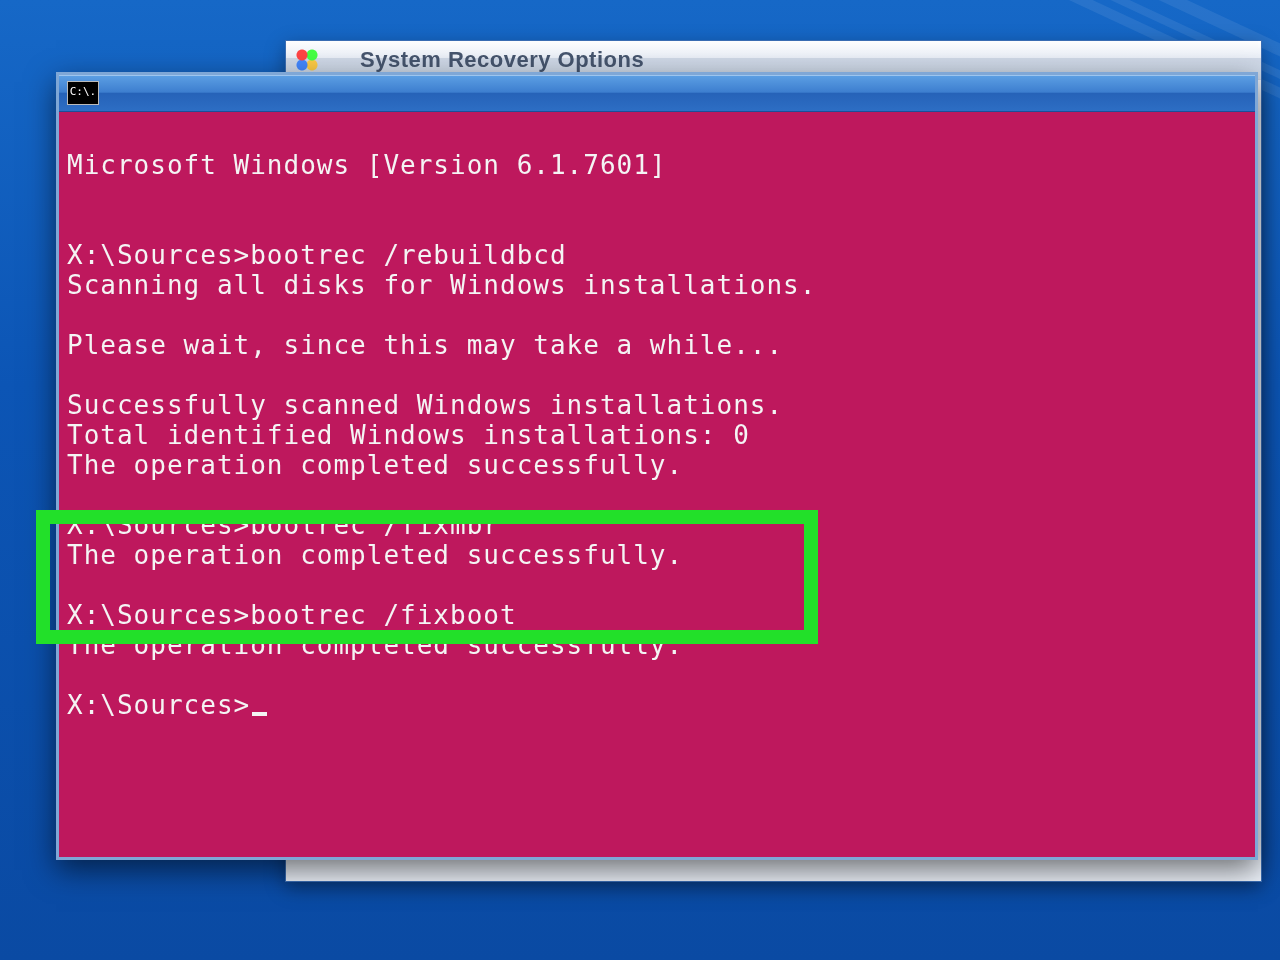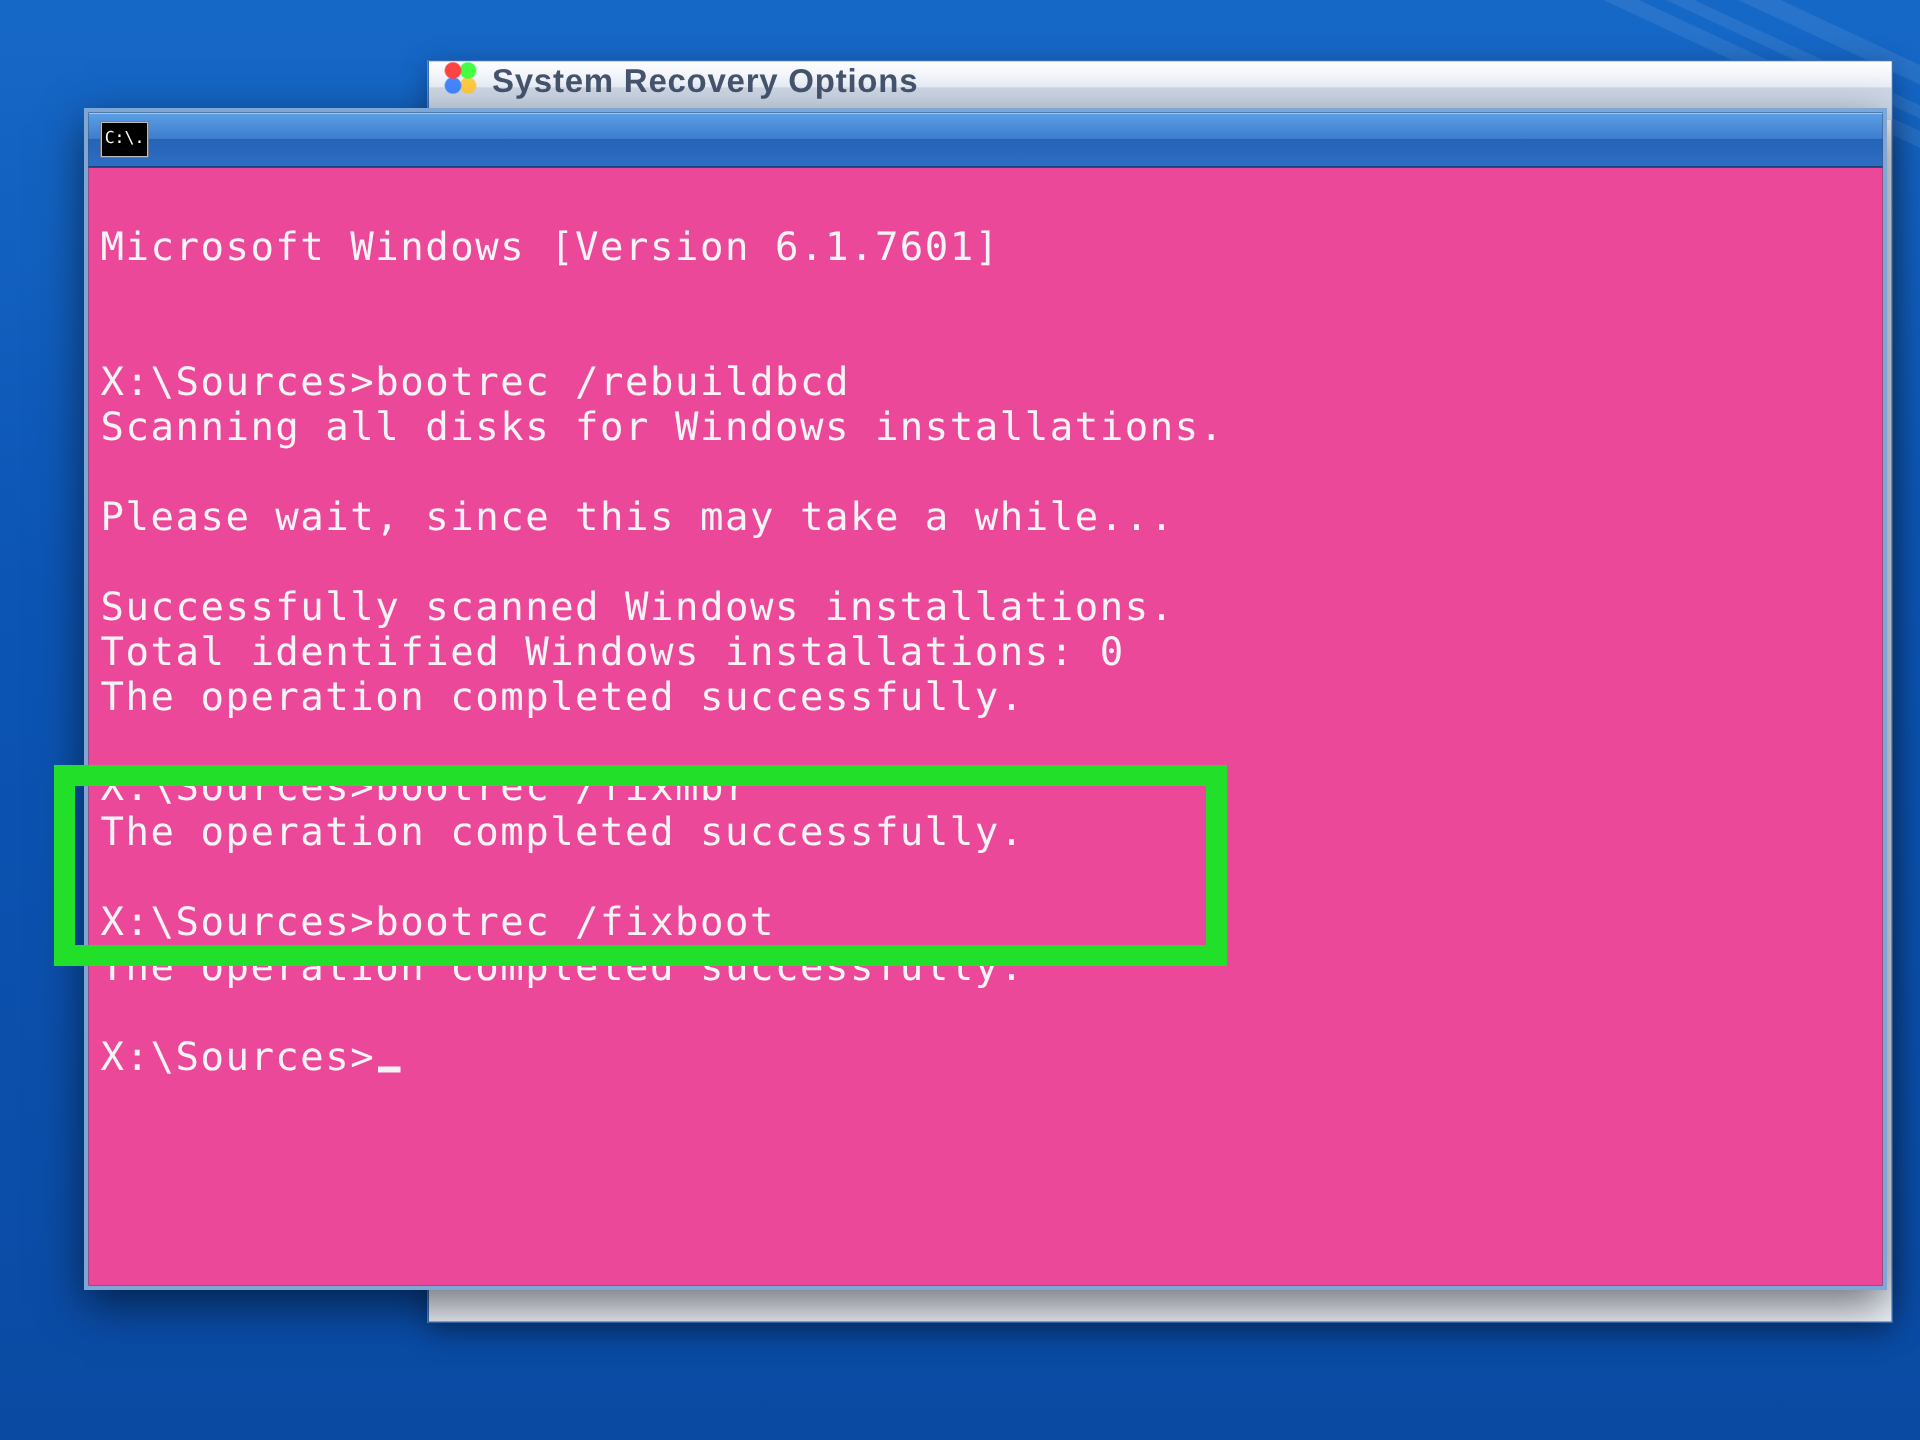--- a/index.html
+++ b/index.html
@@ -31,22 +31,23 @@
     width: 975px;
     height: 840px;
     border: 1px solid #3a6db3;
     background: #eef3fb;
     box-shadow: 0 6px 18px rgba(0,0,0,0.35);
   }
   .bg-window-titlebar {
     height: 38px;
     background: linear-gradient(180deg, #ffffff 0%, #e9eef7 45%, #cfd8e7 46%, #d0dceb 100%);
     display: flex;
-    align-items: flex-start;
+    align-items: center;
     border-bottom: 1px solid #ccd4e4;
+    gap: 32px;
   }
   .bg-window-icon {
     width: 22px;
     height: 22px;
     background:
       radial-gradient(circle at 6px 6px, #f44 0 5px, transparent 6px),
       radial-gradient(circle at 16px 6px, #4f4 0 5px, transparent 6px),
       radial-gradient(circle at 6px 16px, #48f 0 5px, transparent 6px),
       radial-gradient(circle at 16px 16px, #fc4 0 5px, transparent 6px);
     margin: 0 10px 0 10px;
@@ -95,21 +96,21 @@
   .cmd-title {
     font-size: 22px;
     font-weight: 700;
     color: #ffffff;
     letter-spacing: 0.3px;
     text-shadow: 0 1px 1px rgba(0,0,0,0.5);
   }
 
   .cmd-body {
     flex: 1;
-    background: #ec4899;
+    background: #be185d;
     color: #f4f4f4;
     font-family: "Lucida Console", Consolas, monospace;
     font-size: 26px;
     line-height: 30px;
     padding: 8px 8px 8px 8px;
     letter-spacing: 1.0px;
     position: relative;
     white-space: pre;
   }
 

